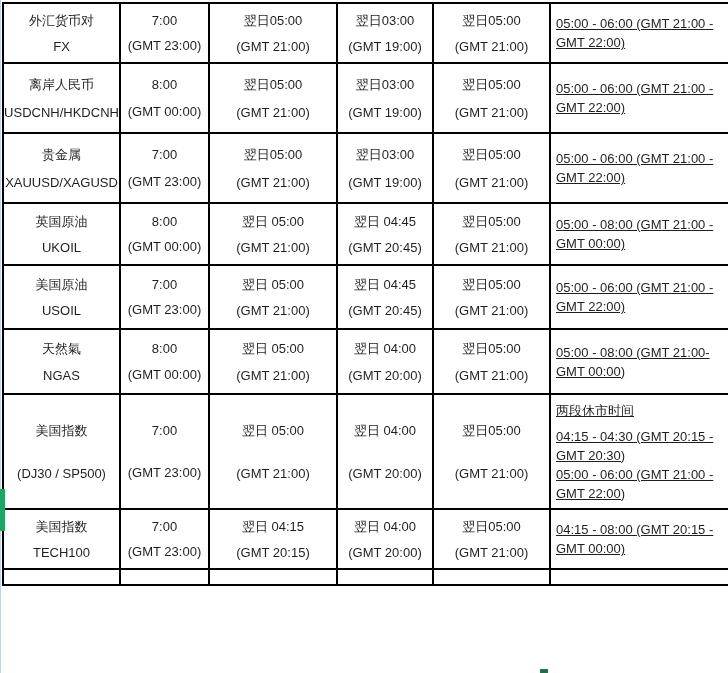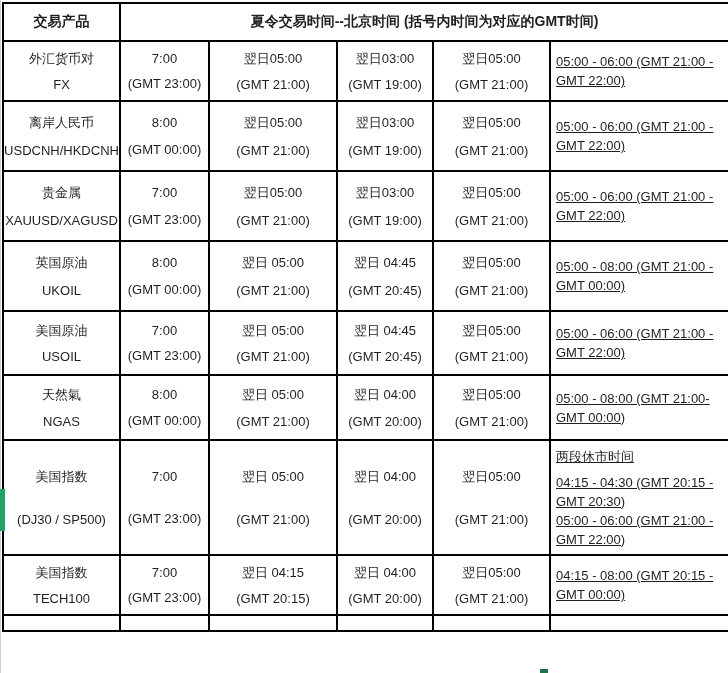--- a/index.html
+++ b/index.html
@@ -26,21 +26,21 @@
     padding:0;
     text-align:center;
     vertical-align:middle;
     overflow:hidden;
   }
   thead tr.h1-row{height:38px;}
   thead tr.h2-row{height:48px;}
   tbody tr:nth-child(1){height:60px;}
   tbody tr:nth-child(2){height:70px;}
   tbody tr:nth-child(3){height:70px;padding-left:20px;}
-  tbody tr:nth-child(4){height:70px;}
+  tbody tr:nth-child(4){height:62px;}
   tbody tr:nth-child(5){height:64px;}
   tbody tr:nth-child(6){height:65px;margin-left:8px;}
   tbody tr:nth-child(7){height:115px;}
   tbody tr:nth-child(8){height:60px;}
   tfoot tr{height:16px;}
   th.h1{font-size:14px;font-weight:bold;}
   th.h2{font-size:13px;font-weight:bold;}
   td{position:relative;font-size:13px;}
   .spreadbox{
     position:absolute;inset:0;
@@ -72,24 +72,20 @@
   <table>
     <colgroup>
       <col style="width:117px">
       <col style="width:89px">
       <col style="width:128px">
       <col style="width:96px">
       <col style="width:117px">
       <col style="width:179px">
     </colgroup>
     <thead>
-      <tr class="h1-row">
-        <th class="h1">交易产品</th>
-        <th class="h1" colspan="5">夏令交易时间--北京时间 (括号内时间为对应的GMT时间)</th>
-      </tr>
     </thead>
     <tbody>
         <tr>
           <td>
             <div class="spreadbox">
               <div class="line">外汇货币对</div>
               <div class="line">FX</div>
             </div>
           </td>
           <td>

